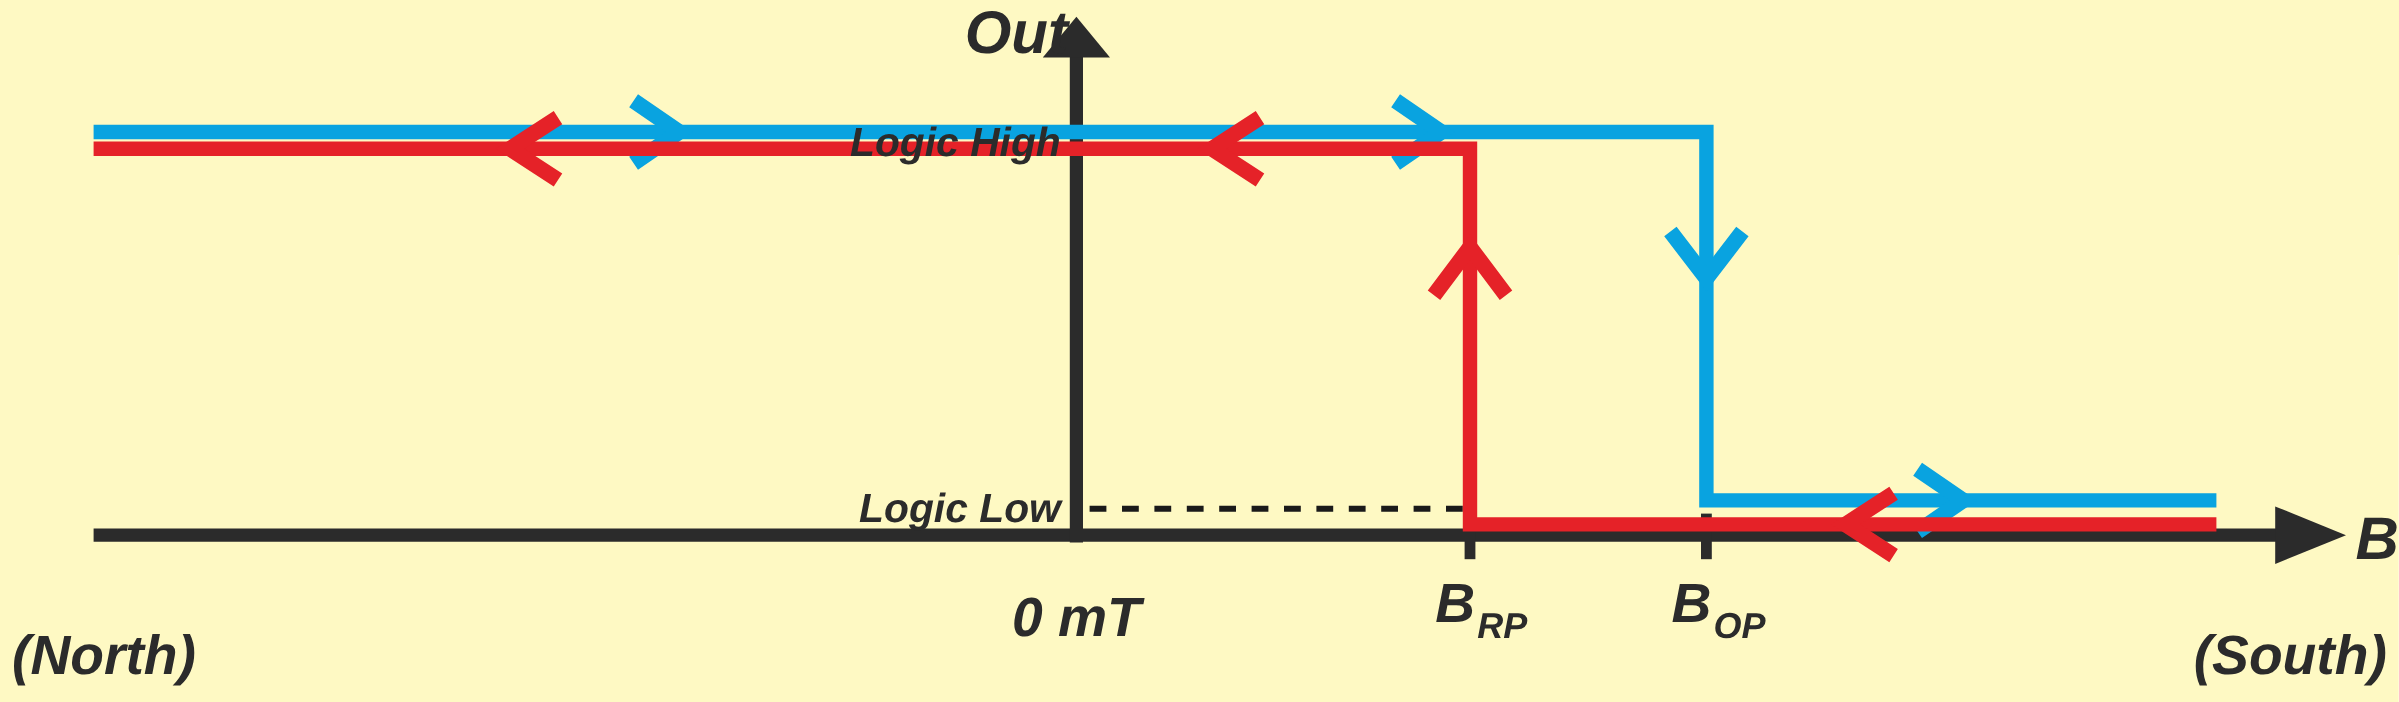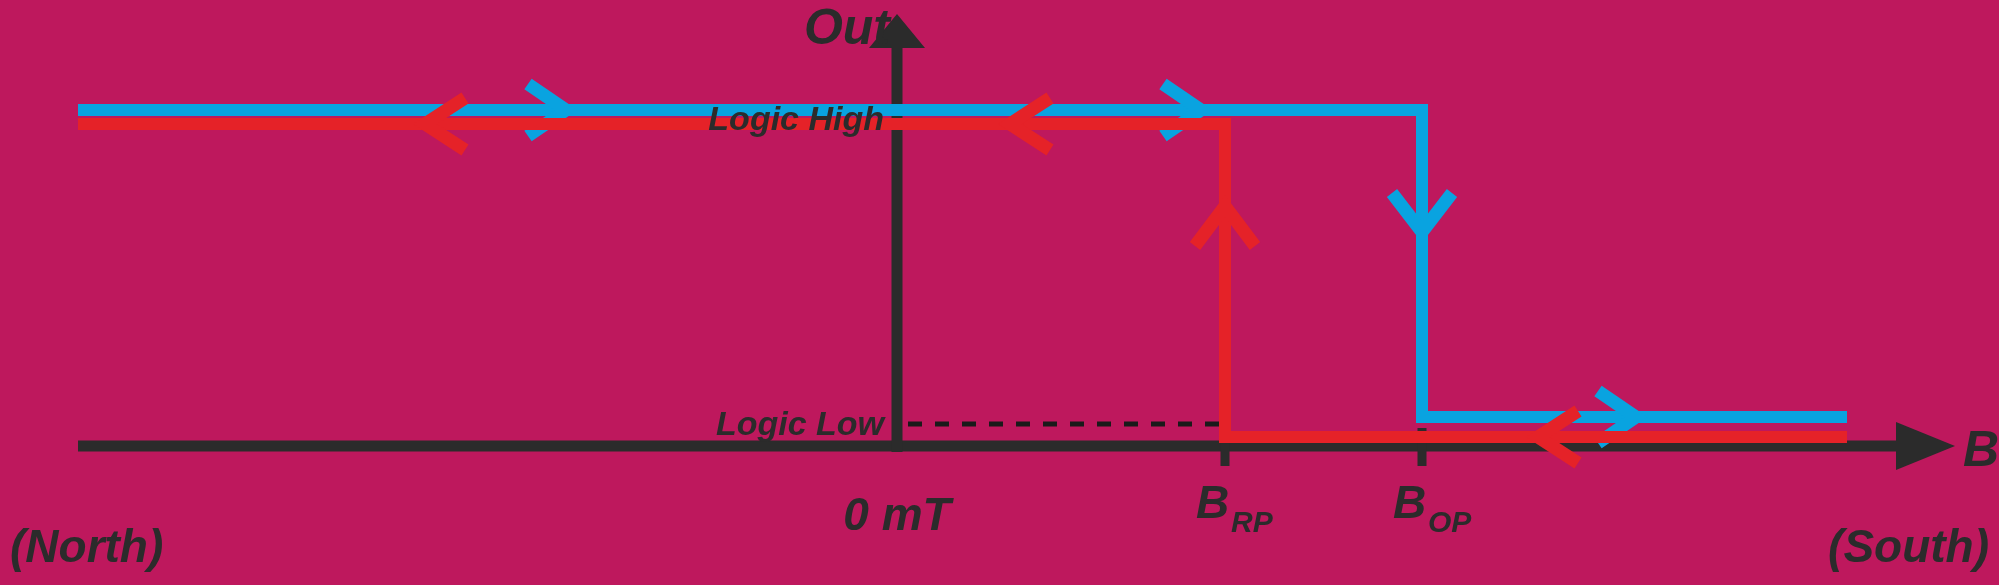--- a/index.html
+++ b/index.html
@@ -10,21 +10,21 @@
   body {
     width: 1999px;
     height: 585px;
     overflow: hidden;
     font-family: "Liberation Sans", sans-serif;
   }
   #diagram-root {
     position: relative;
     width: 1999px;
     height: 585px;
-    background: #be185d;
+    background: #fef9c3;
   }
   svg.canvas {
     display: block;
     width: 1999px;
     height: 585px;
   }
   .axis-line {
     stroke: #2b2b2b;
     stroke-width: 11;
     stroke-linecap: butt;

